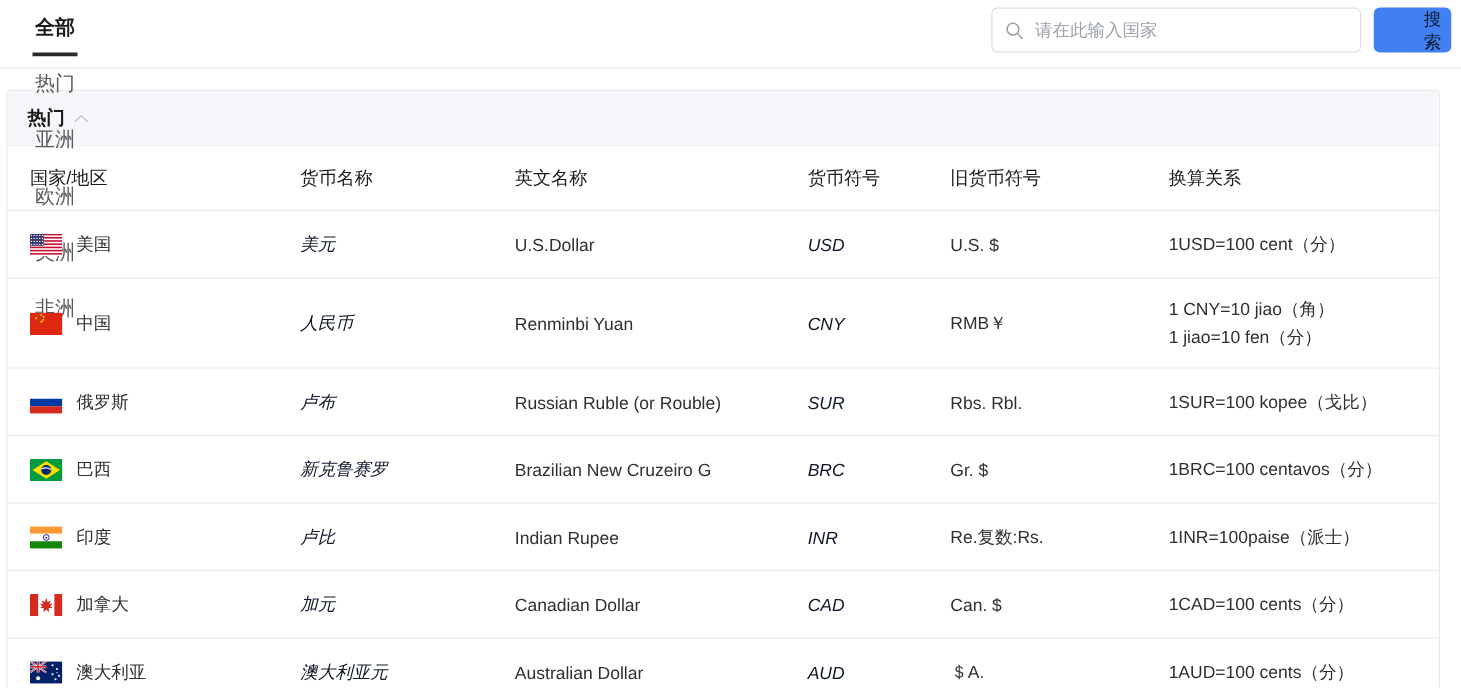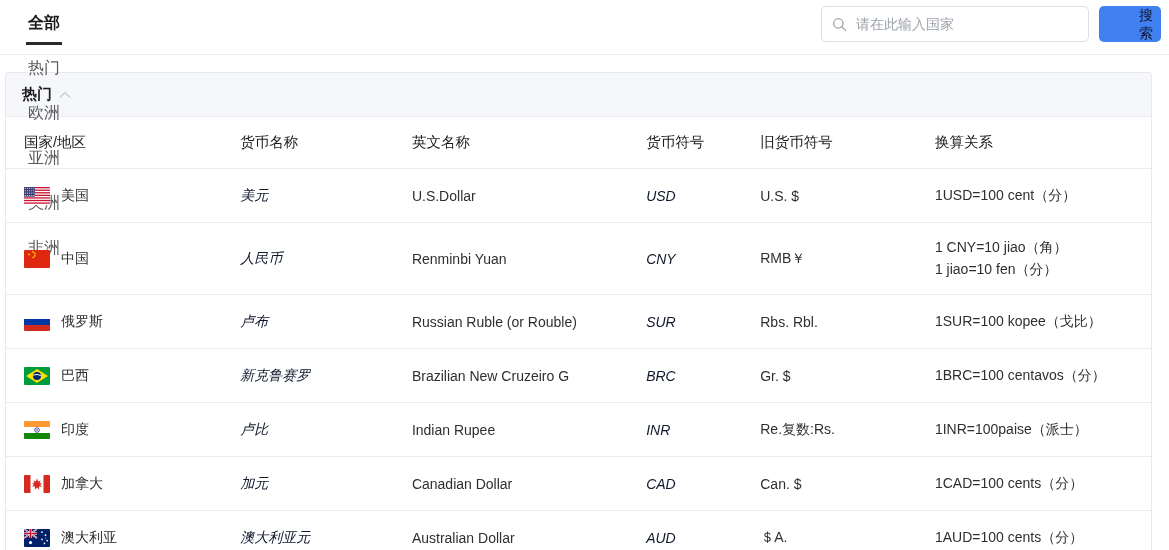--- a/index.html
+++ b/index.html
@@ -52,21 +52,21 @@
 
   .searchwrap {
     position: absolute;
     right: 8px;
     top: 6px;
     display: flex;
     align-items: center;
     gap: 10px;
   }
   .searchbox {
-    width: 268px;
+    width: 296px;
     height: 36px;
     border: 1px solid #dcdfe6;
     border-radius: 5px;
     display: flex;
     align-items: center;
     padding: 0 10px;
     background: #fff;
   }
   .search-icon { flex: 0 0 auto; margin-right: 7px; display: flex; }
   .searchbox input {
@@ -155,22 +155,22 @@
   .rate-line { display: block; line-height: 1.55; }
   .nowrap { white-space: nowrap; }
 </style>
 </head>
 <body>
 
 <div class="topbar">
   <div class="tabs">
       <div class="tab active">全部</div>
       <div class="tab">热门</div>
+      <div class="tab">亚洲</div>
       <div class="tab">欧洲</div>
-      <div class="tab">亚洲</div>
       <div class="tab">美洲</div>
       <div class="tab">非洲</div>
     </div>
 
   <div class="searchwrap">
     <div class="searchbox">
       <span class="search-icon">
         <svg width="15" height="15" viewBox="0 0 16 16">
           <circle cx="6.8" cy="6.8" r="5" fill="none" stroke="#9aa0a8" stroke-width="1.3"></circle>
           <line x1="10.5" y1="10.5" x2="14.6" y2="14.6" stroke="#9aa0a8" stroke-width="1.3" stroke-linecap="round"></line>

